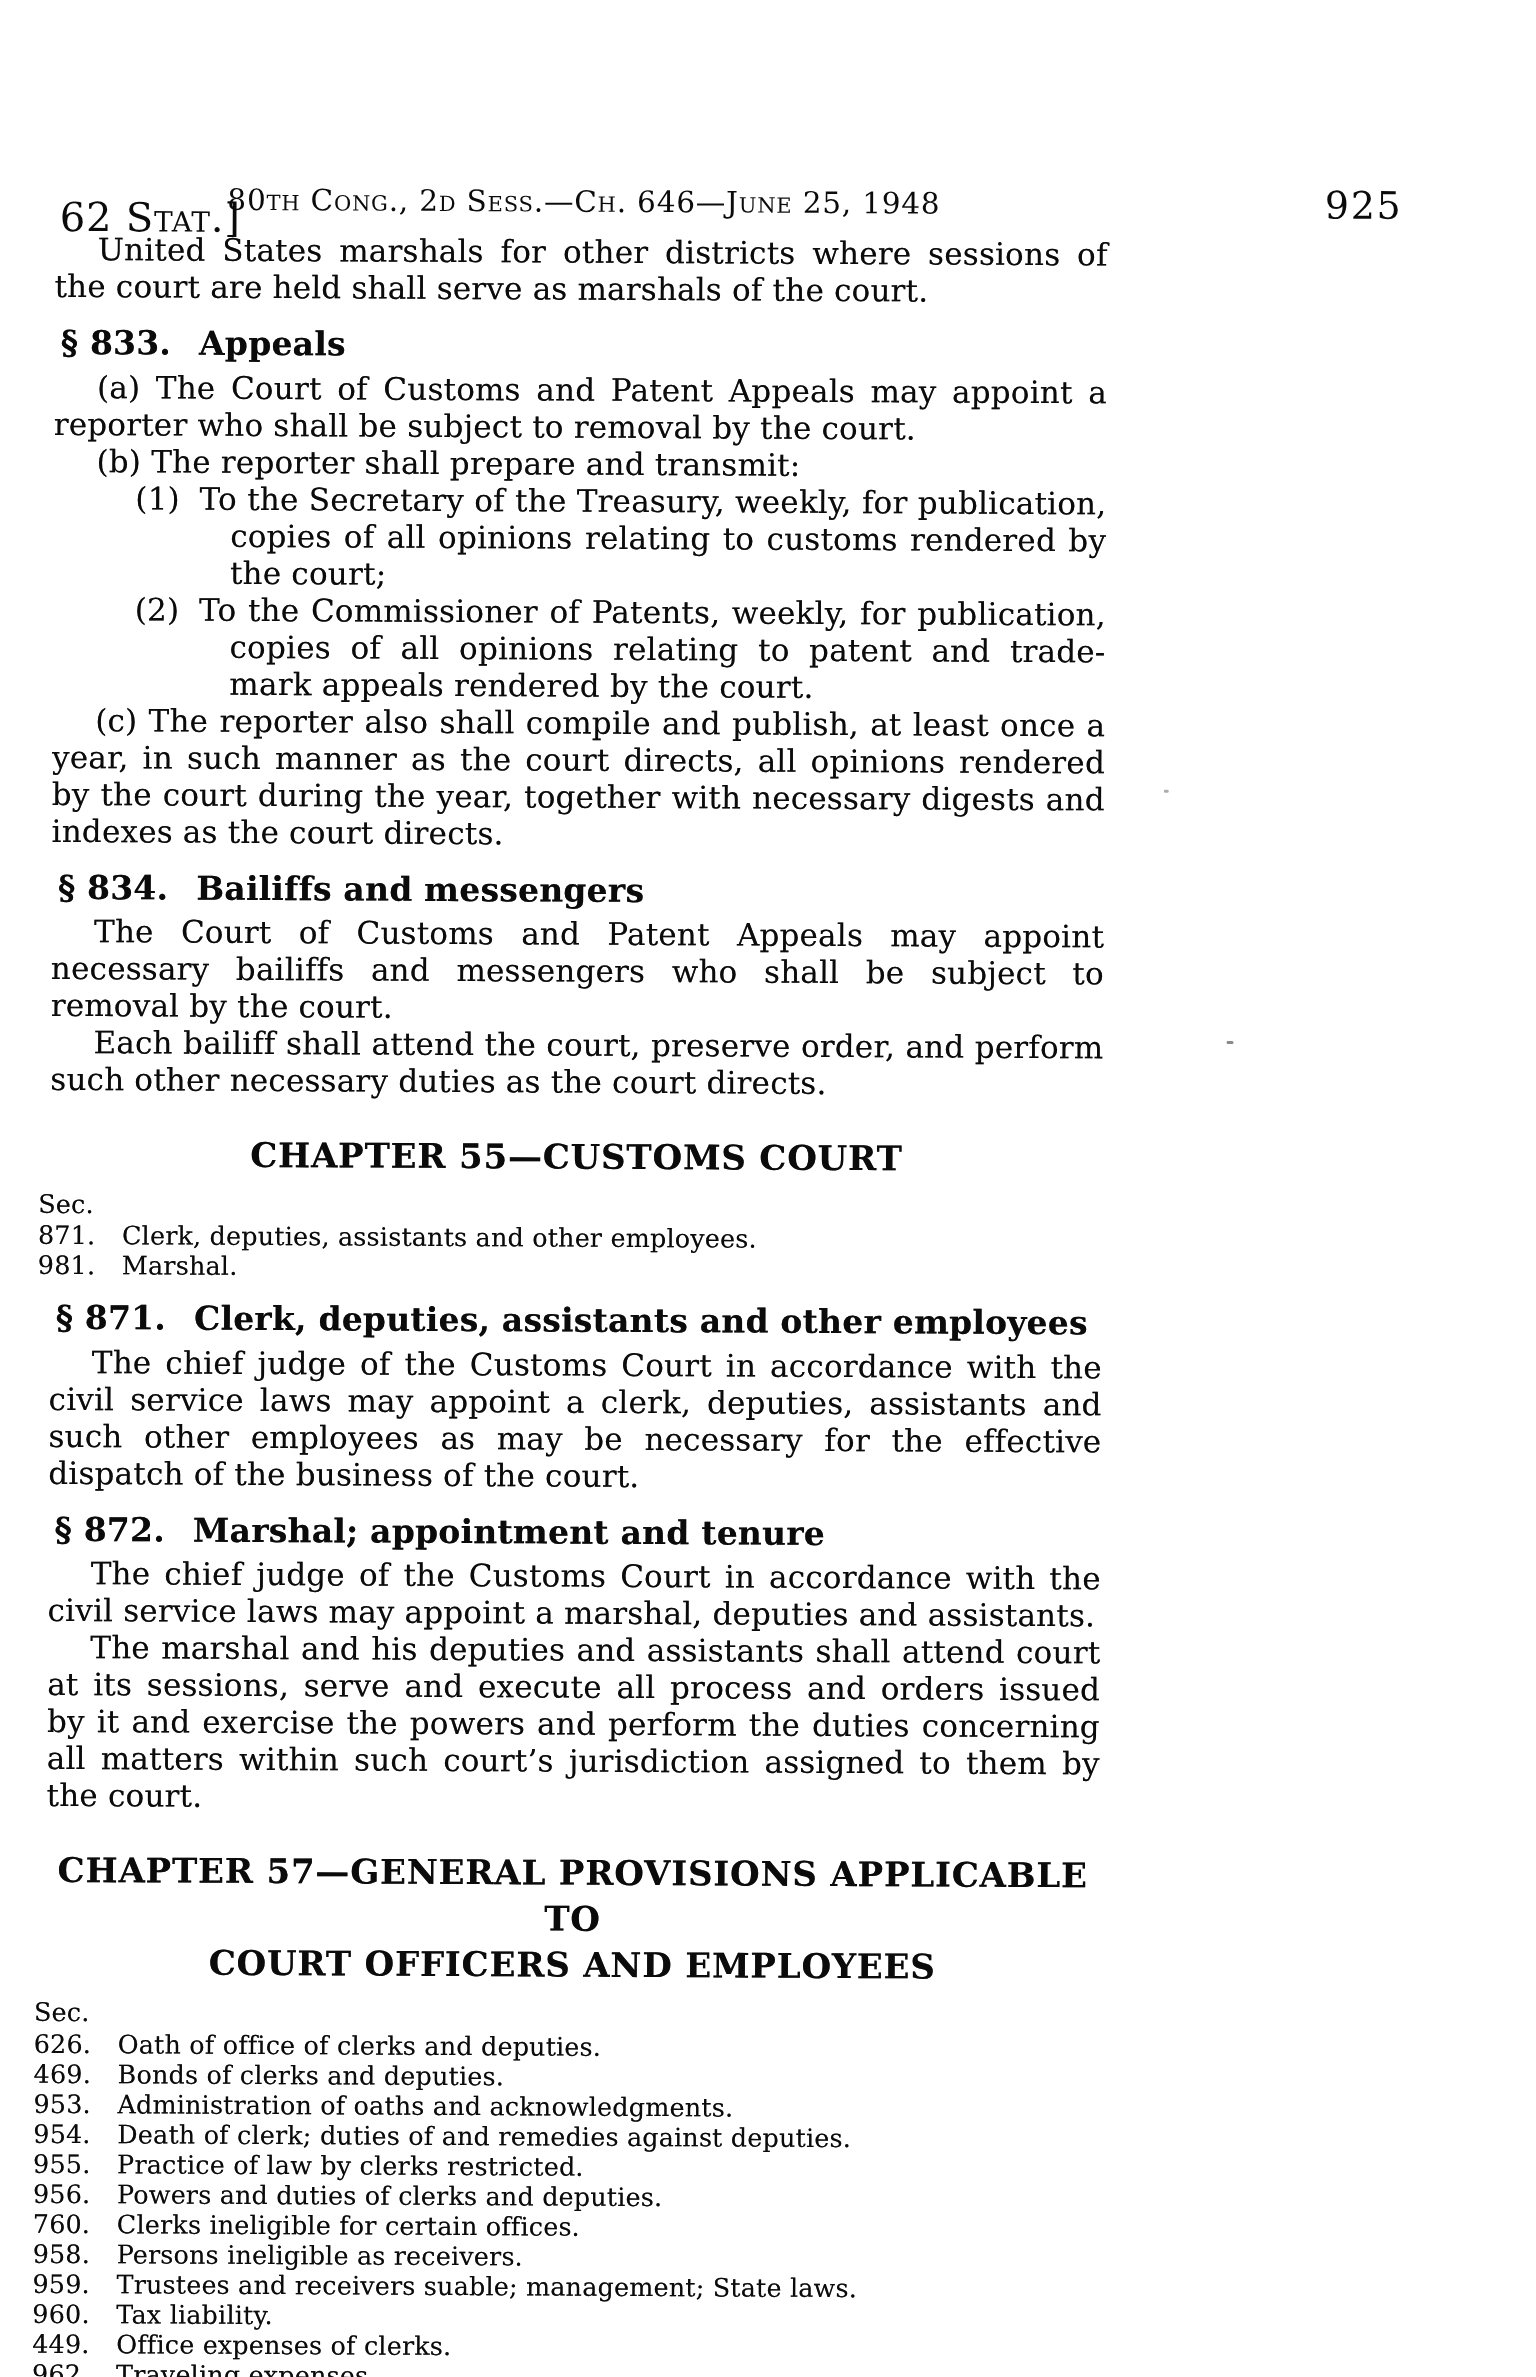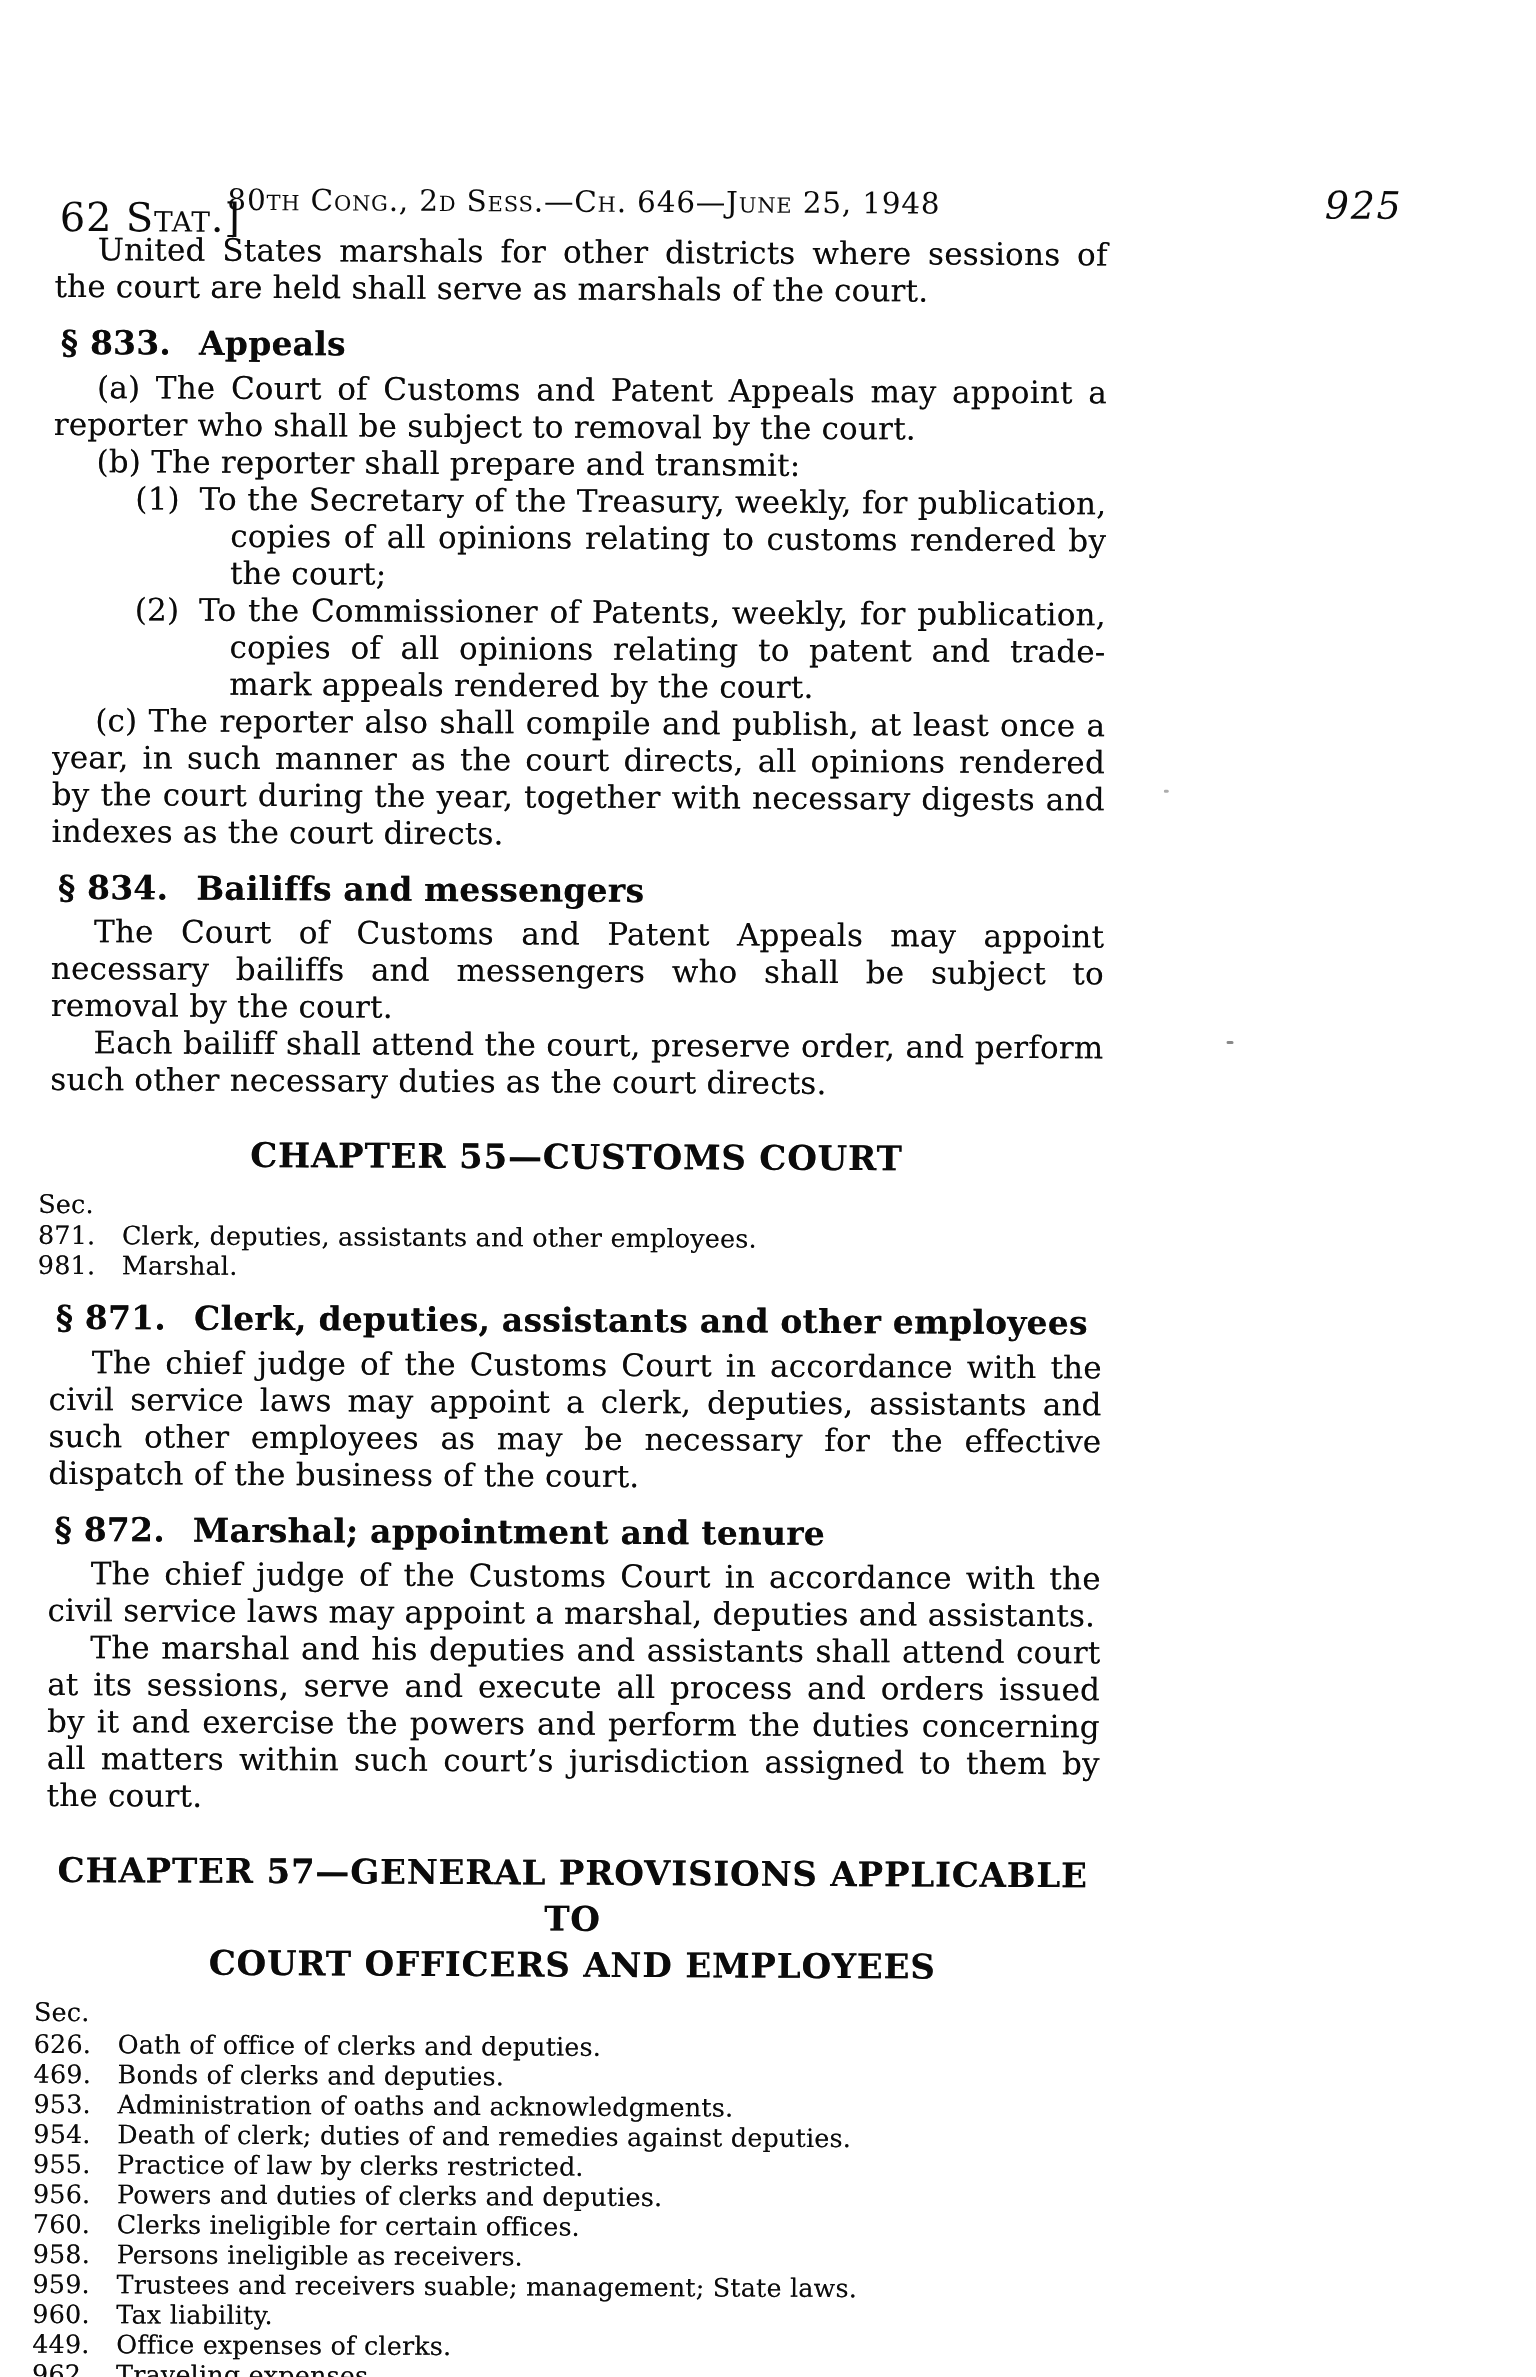--- a/index.html
+++ b/index.html
@@ -22,21 +22,21 @@
     position: absolute; left: 4.9px; top: 4.9px;
     font-size: 40px; font-variant: small-caps; letter-spacing: 0.8px; margin-top: 12px;
   }
   .rh-center {
     position: absolute; left: 0; width: 1058px; top: 4.9px;
     text-align: center;
     font-size: 29.5px; font-variant: small-caps; letter-spacing: 0.8px;
   }
   .rh-right {
     position: absolute; left: 1270px; top: 0px;
-    font-size: 38px; letter-spacing: 1.6px; font-style: italic;
+    font-size: 38px; letter-spacing: 1.6px;
   }
   
   .col {
     position: absolute; top: 231px; left: 56px; width: 1053px;
     font-size: 31px; line-height: 37px;
     text-align: justify;
     letter-spacing: 0.2px;
     text-shadow: 0 0 0.4px rgba(0,0,0,0.55);
   }
   .para { margin: 0; text-indent: 43px; }

